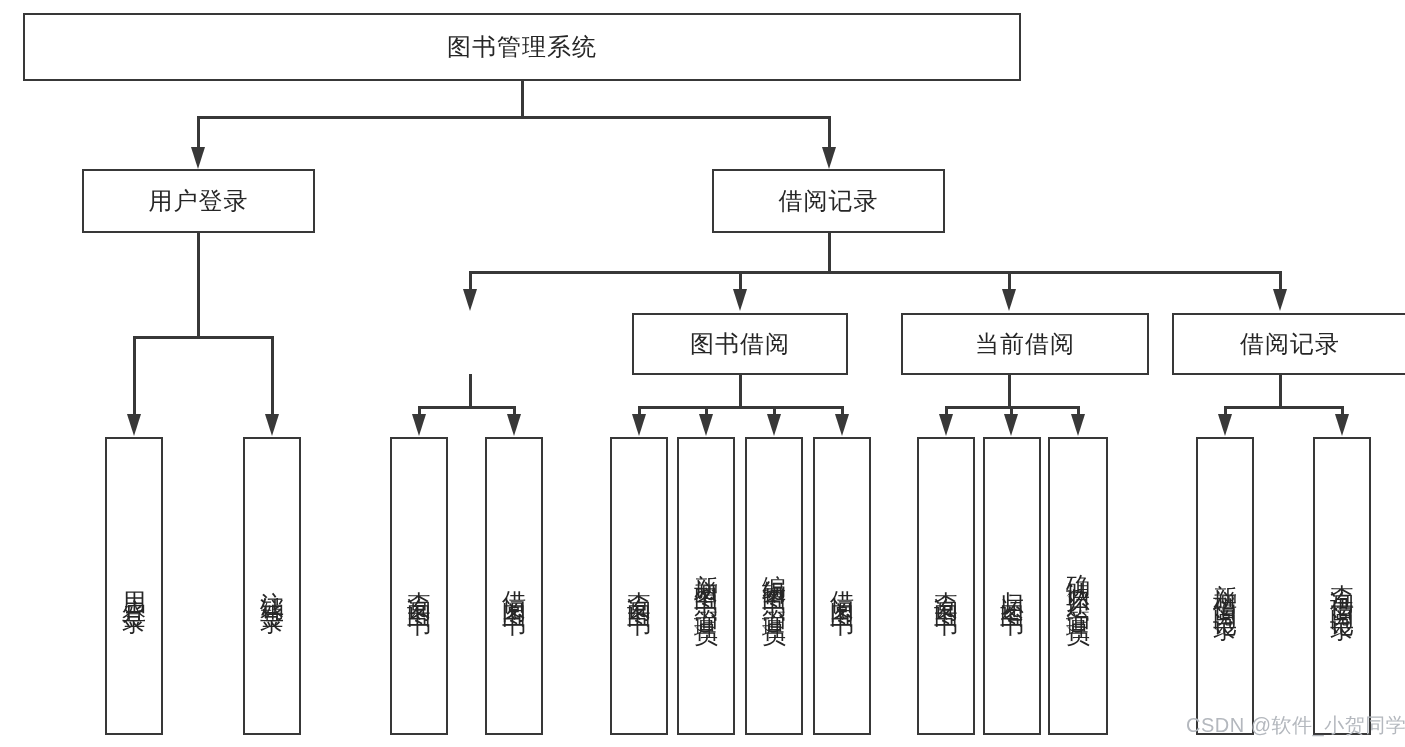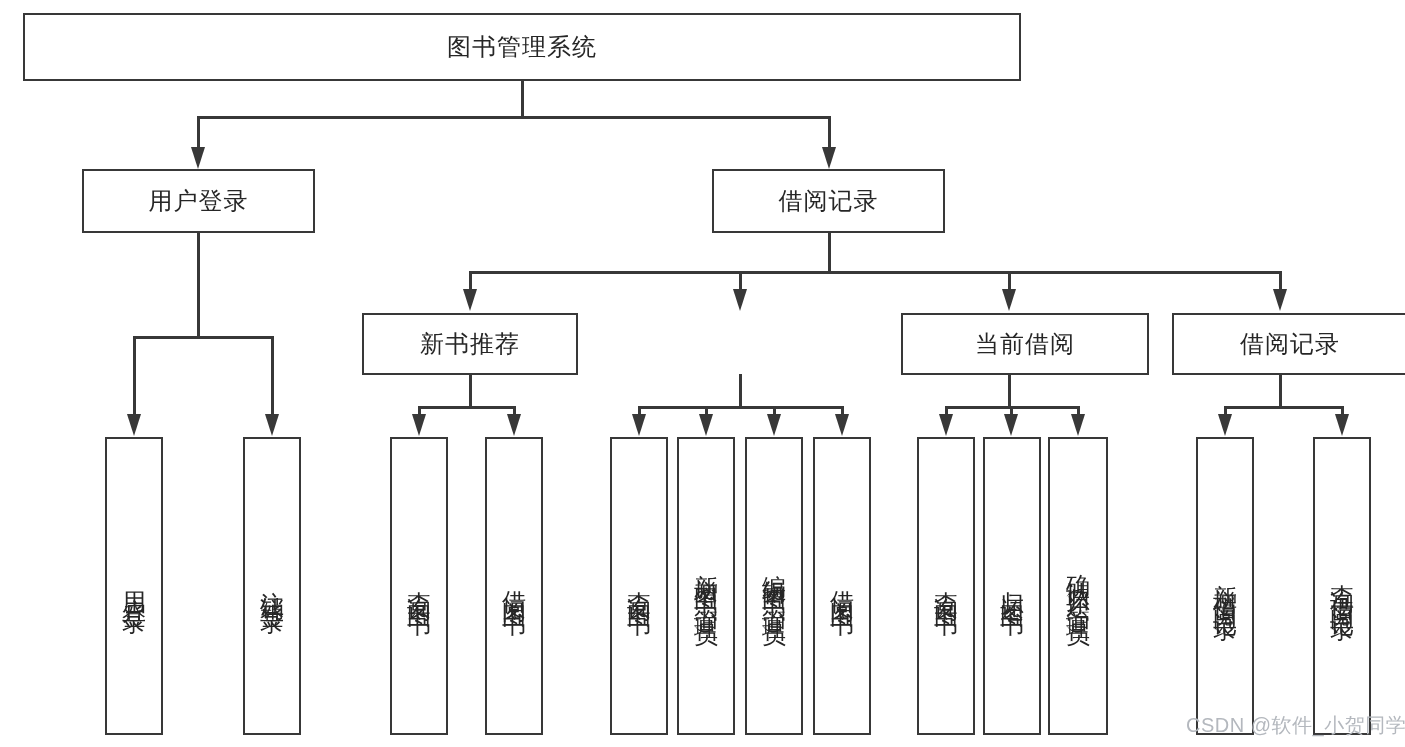--- a/index.html
+++ b/index.html
@@ -62,22 +62,22 @@
   <div class="hline" style="left:469px;top:271px;width:812px"></div>
   <div class="vline" style="left:469px;top:271px;height:20px"></div>
   <div class="ah" style="left:463px;top:289px"></div>
   <div class="vline" style="left:739px;top:271px;height:20px"></div>
   <div class="ah" style="left:733px;top:289px"></div>
   <div class="vline" style="left:1008px;top:271px;height:20px"></div>
   <div class="ah" style="left:1002px;top:289px"></div>
   <div class="vline" style="left:1279px;top:271px;height:20px"></div>
   <div class="ah" style="left:1273px;top:289px"></div>
 
-  <div class="box" style="left:362px;top:313px;width:216px;height:62px">
-    <span>新书推荐</span>
+  <div class="box" style="left:632px;top:313px;width:216px;height:62px">
+    <span>图书借阅</span>
   </div>
   <div class="box" style="left:901px;top:313px;width:248px;height:62px">
     <span>当前借阅</span>
   </div>
   <div class="box" style="left:1172px;top:313px;width:236px;height:62px">
     <span>借阅记录</span>
   </div>
 
   <div class="vline" style="left:469px;top:374px;height:34px"></div>
   <div class="hline" style="left:418px;top:406px;width:98px"></div>

